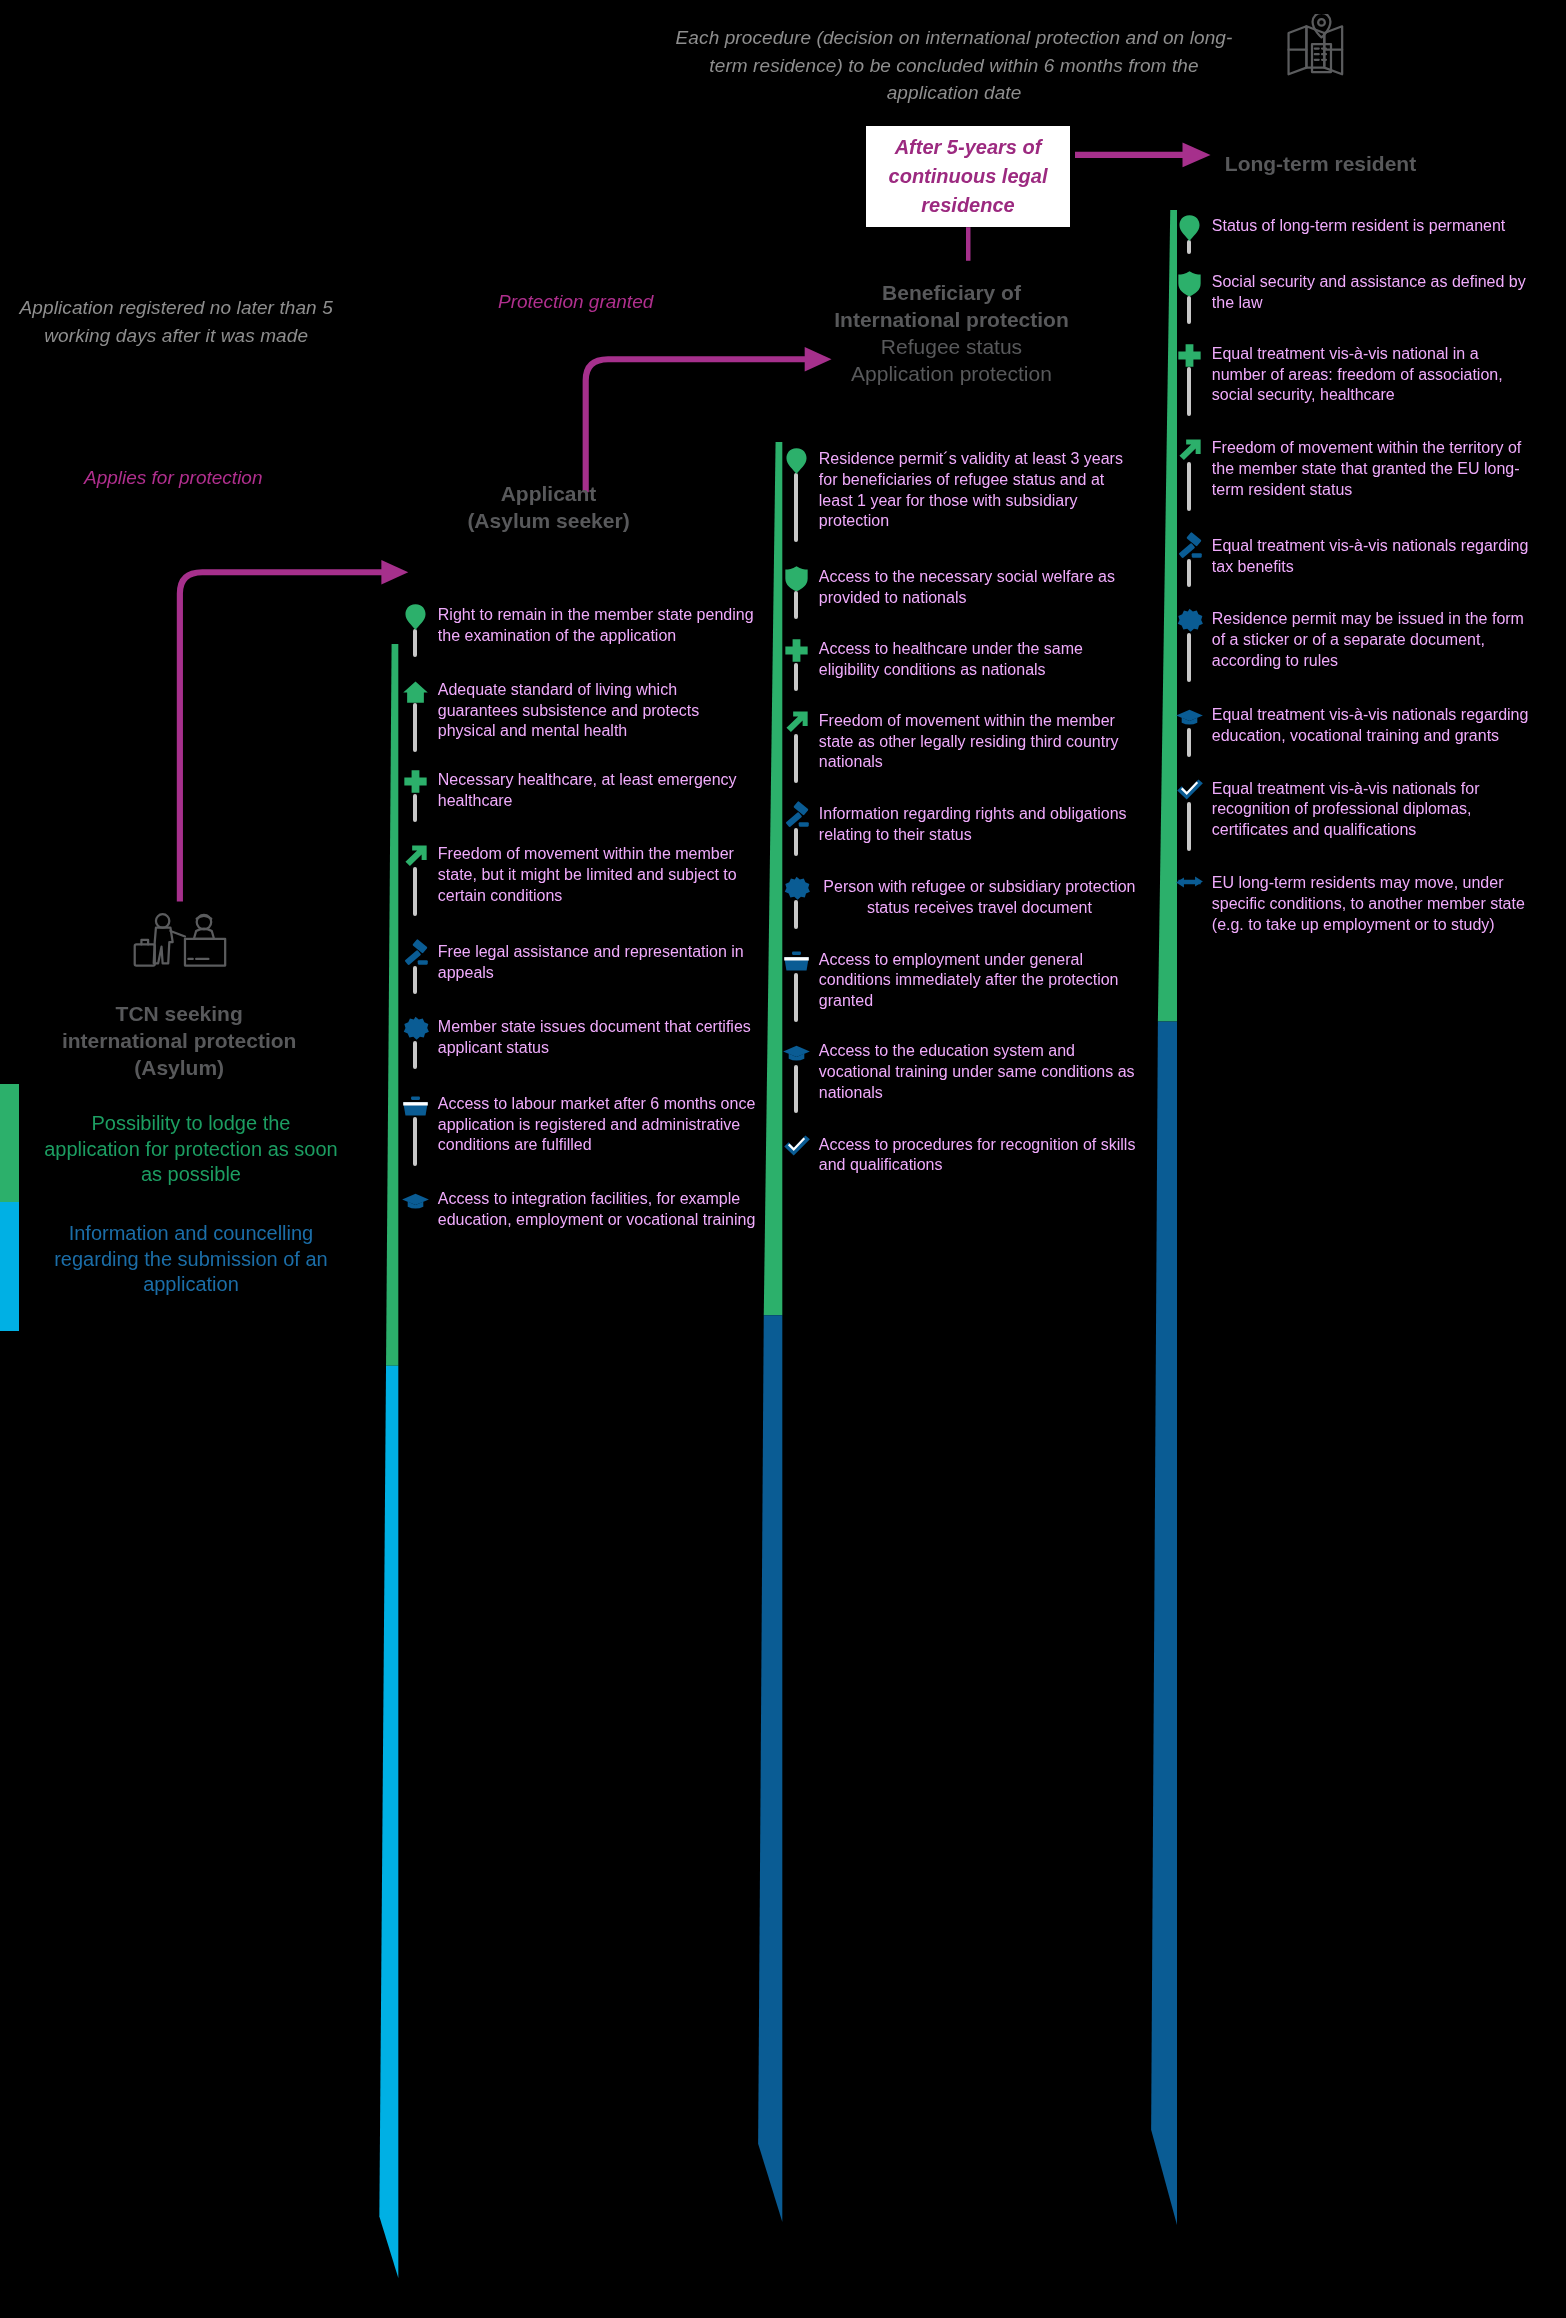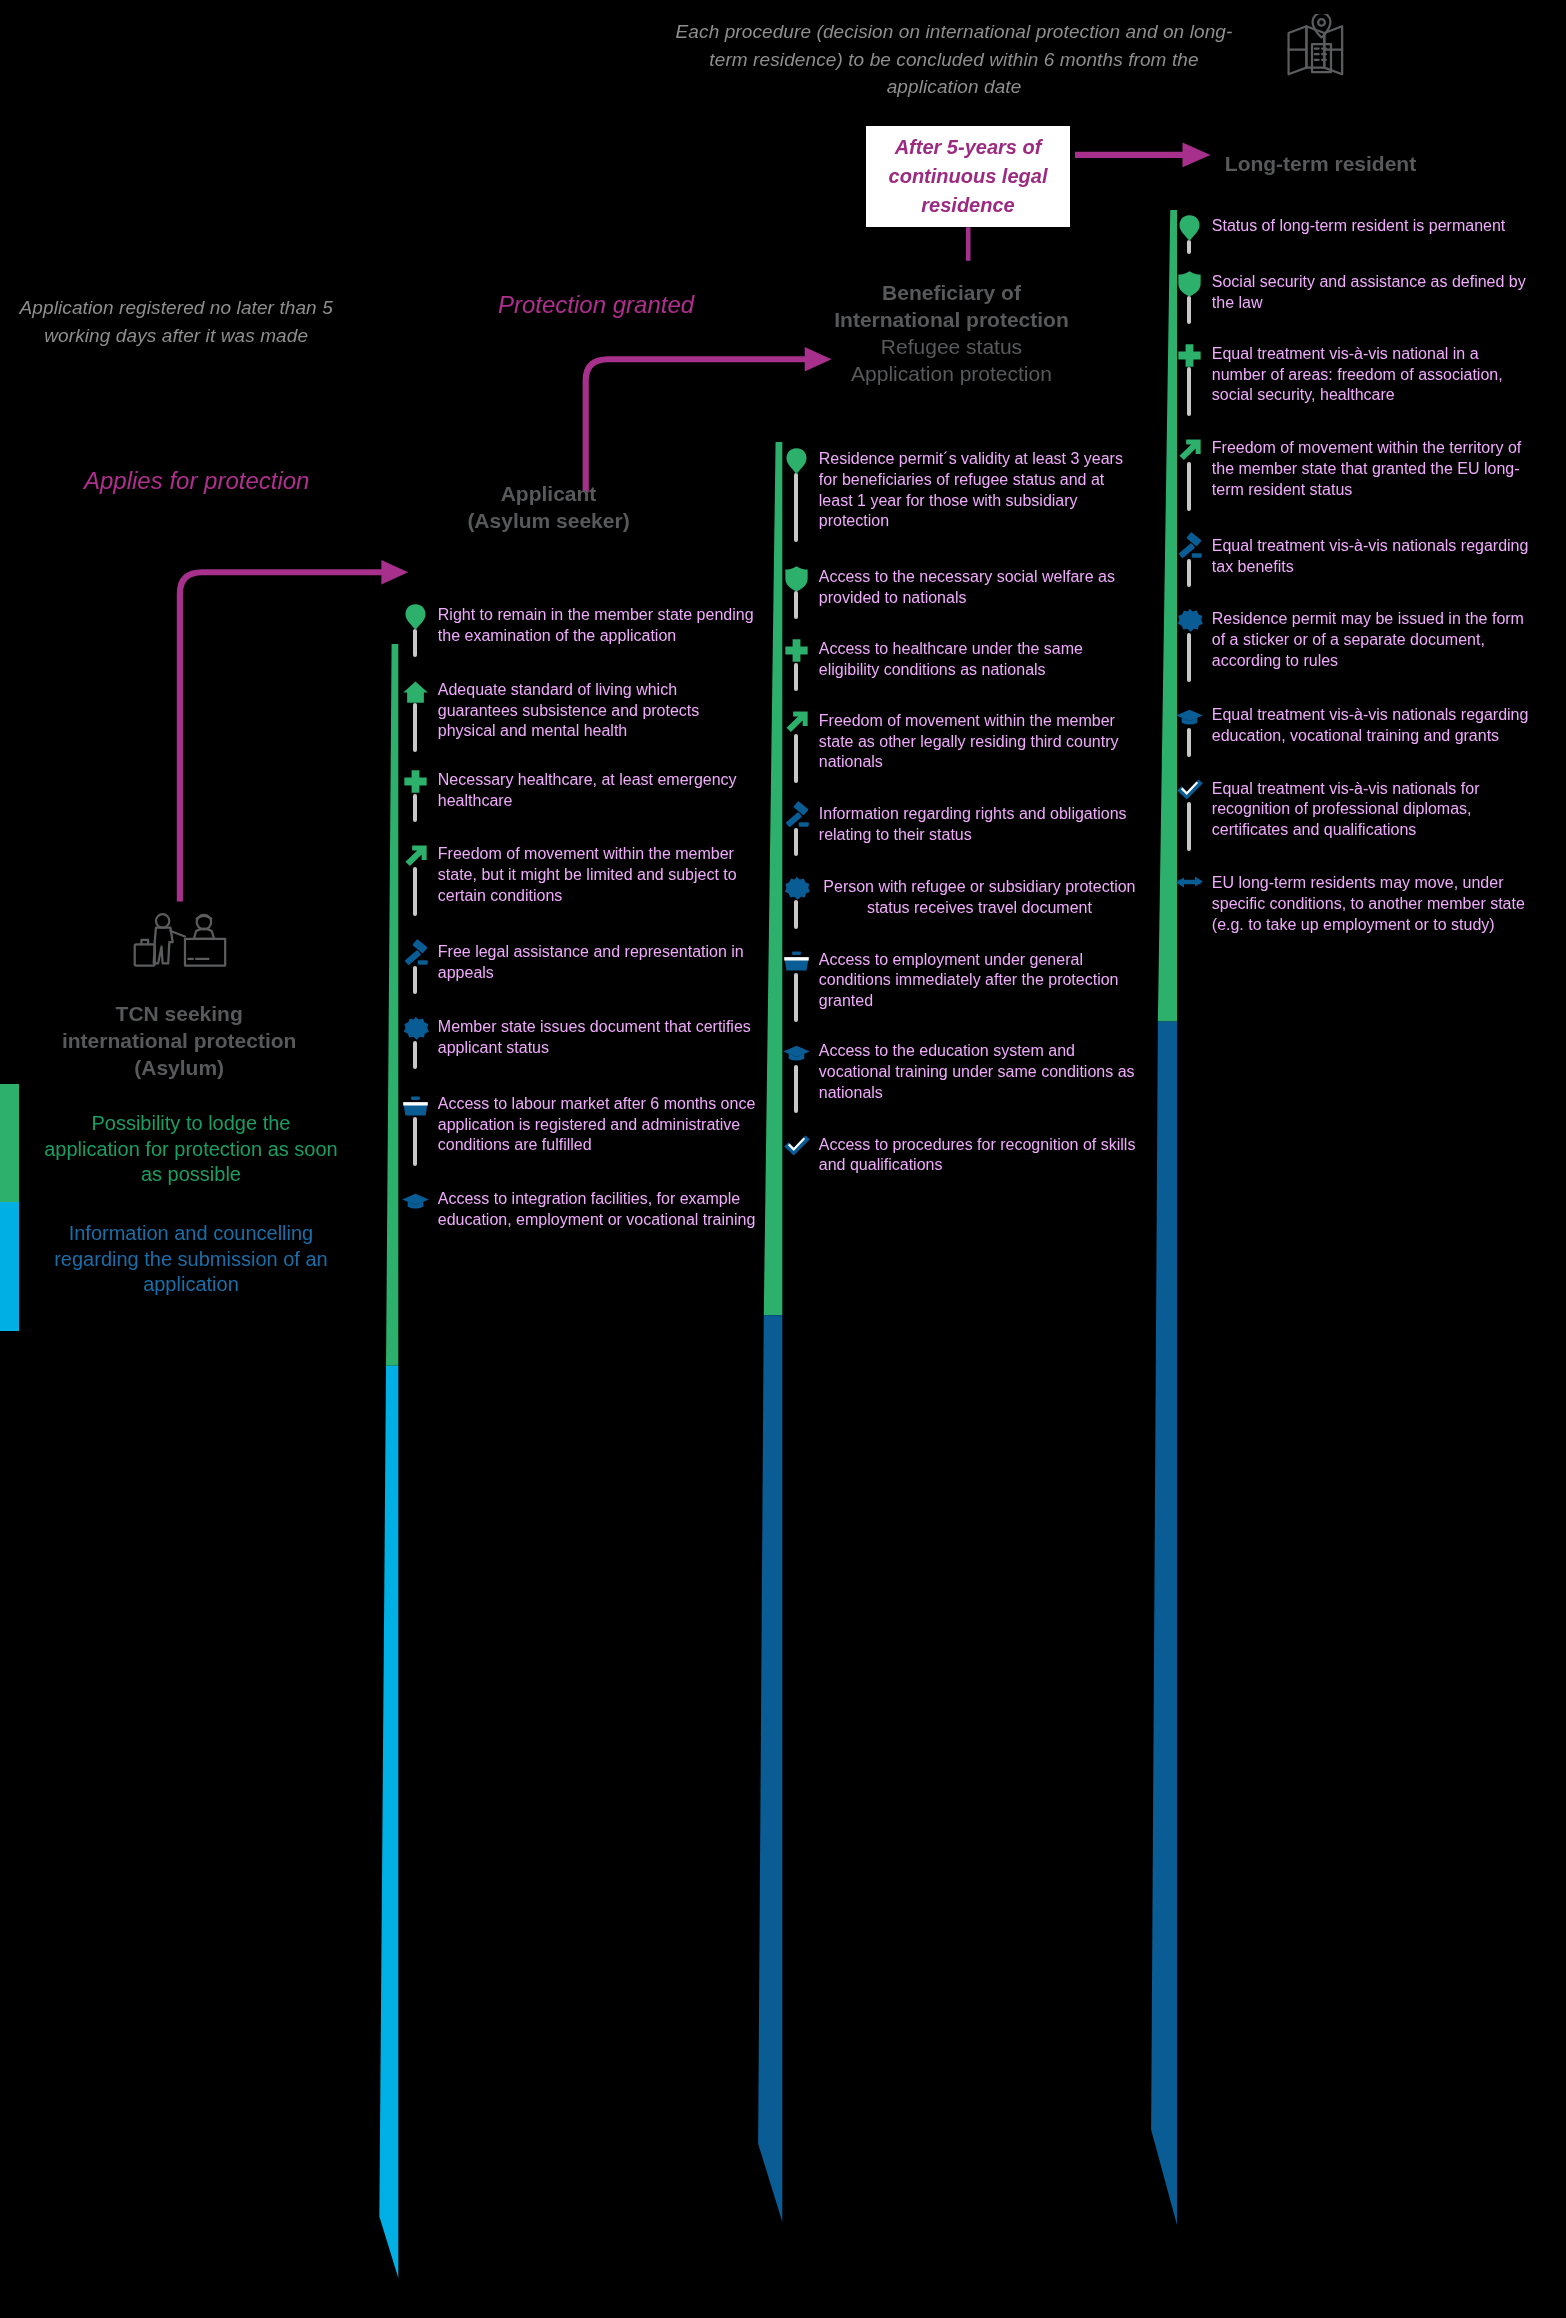--- a/index.html
+++ b/index.html
@@ -9,21 +9,21 @@
 
   
   .abs{position:absolute;}
 
   
   .note{
     font-family:"Liberation Sans",sans-serif;
     font-style:italic;color:#8e8e8e;font-size:19px;line-height:1.45;
     text-align:center;letter-spacing:0.1px;
   }
-  .note-pink{color:#b02f8e;font-style:italic;font-size:24px;
+  .note-pink{color:#b02f8e;font-style:italic;font-size:19px;
     font-family:"Liberation Sans",sans-serif;}
 
   
   .callout{
     background:#fff;color:#9c2a80;font-style:italic;font-weight:bold;
     font-size:20px;line-height:1.45;text-align:center;
     display:flex;align-items:center;justify-content:center;
     padding:9px 5.6px;box-sizing:border-box;
   }
 
@@ -61,21 +61,21 @@
   
   .taper{position:absolute;}
 
   .arrow-svg{position:absolute;}
 </style>
 </head>
 <body>
 
 <div class="canvas">
 
-  <div class="abs note" style="left:674px;top:18px;width:560px;">Each procedure (decision on international protection and on long-term residence) to be concluded within 6 months from the application date</div>
+  <div class="abs note" style="left:674px;top:24px;width:560px;">Each procedure (decision on international protection and on long-term residence) to be concluded within 6 months from the application date</div>
 
   <div class="abs note" style="left:11.2px;top:294px;width:330px;">Application registered no later than 5 working days after it was made</div>
 
   <div class="abs note-pink" style="left:84px;top:467px;width:313px;text-align:left;">Applies for protection</div>
 
   <div class="abs note-pink" style="left:498px;top:291px;width:291px;text-align:left;">Protection granted</div>
 
   <svg class="arrow-svg" width="241" height="403" style="left:173px;top:504px;" viewBox="0 0 430 720">
     <path d="M12,710 L12,160 Q12,122 52,122 L380,122" stroke="#a6308c" stroke-width="11" fill="none"></path>
     <path d="M372,100 L420,122 L372,144 Z" fill="#a6308c"></path>

